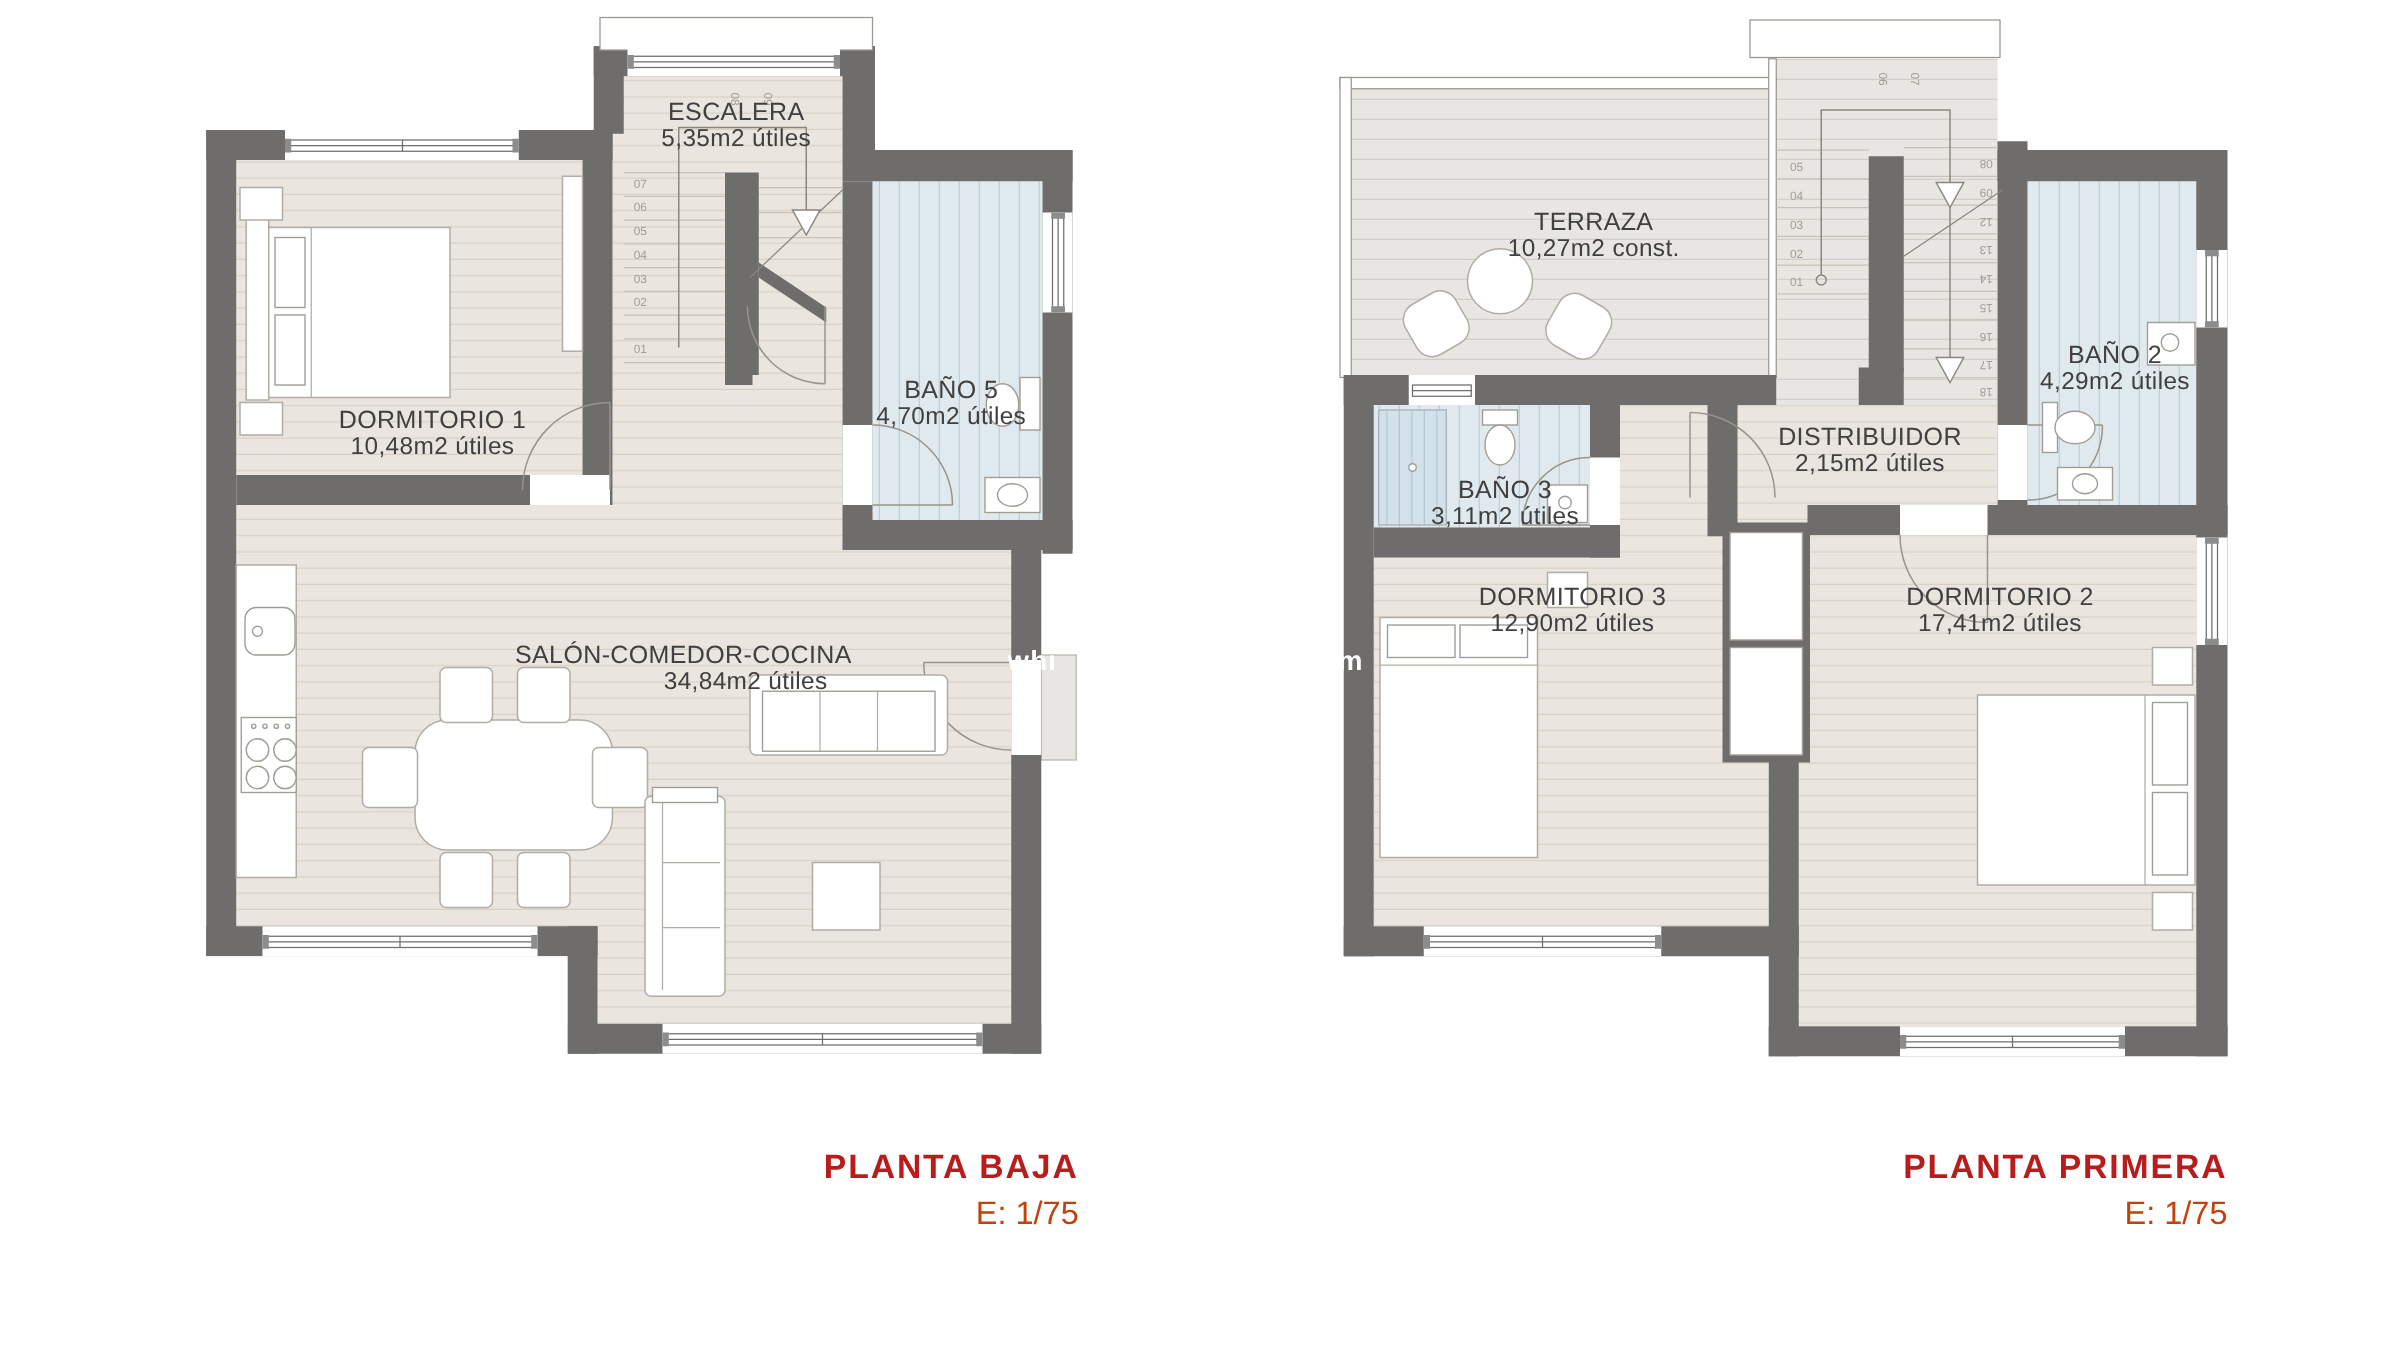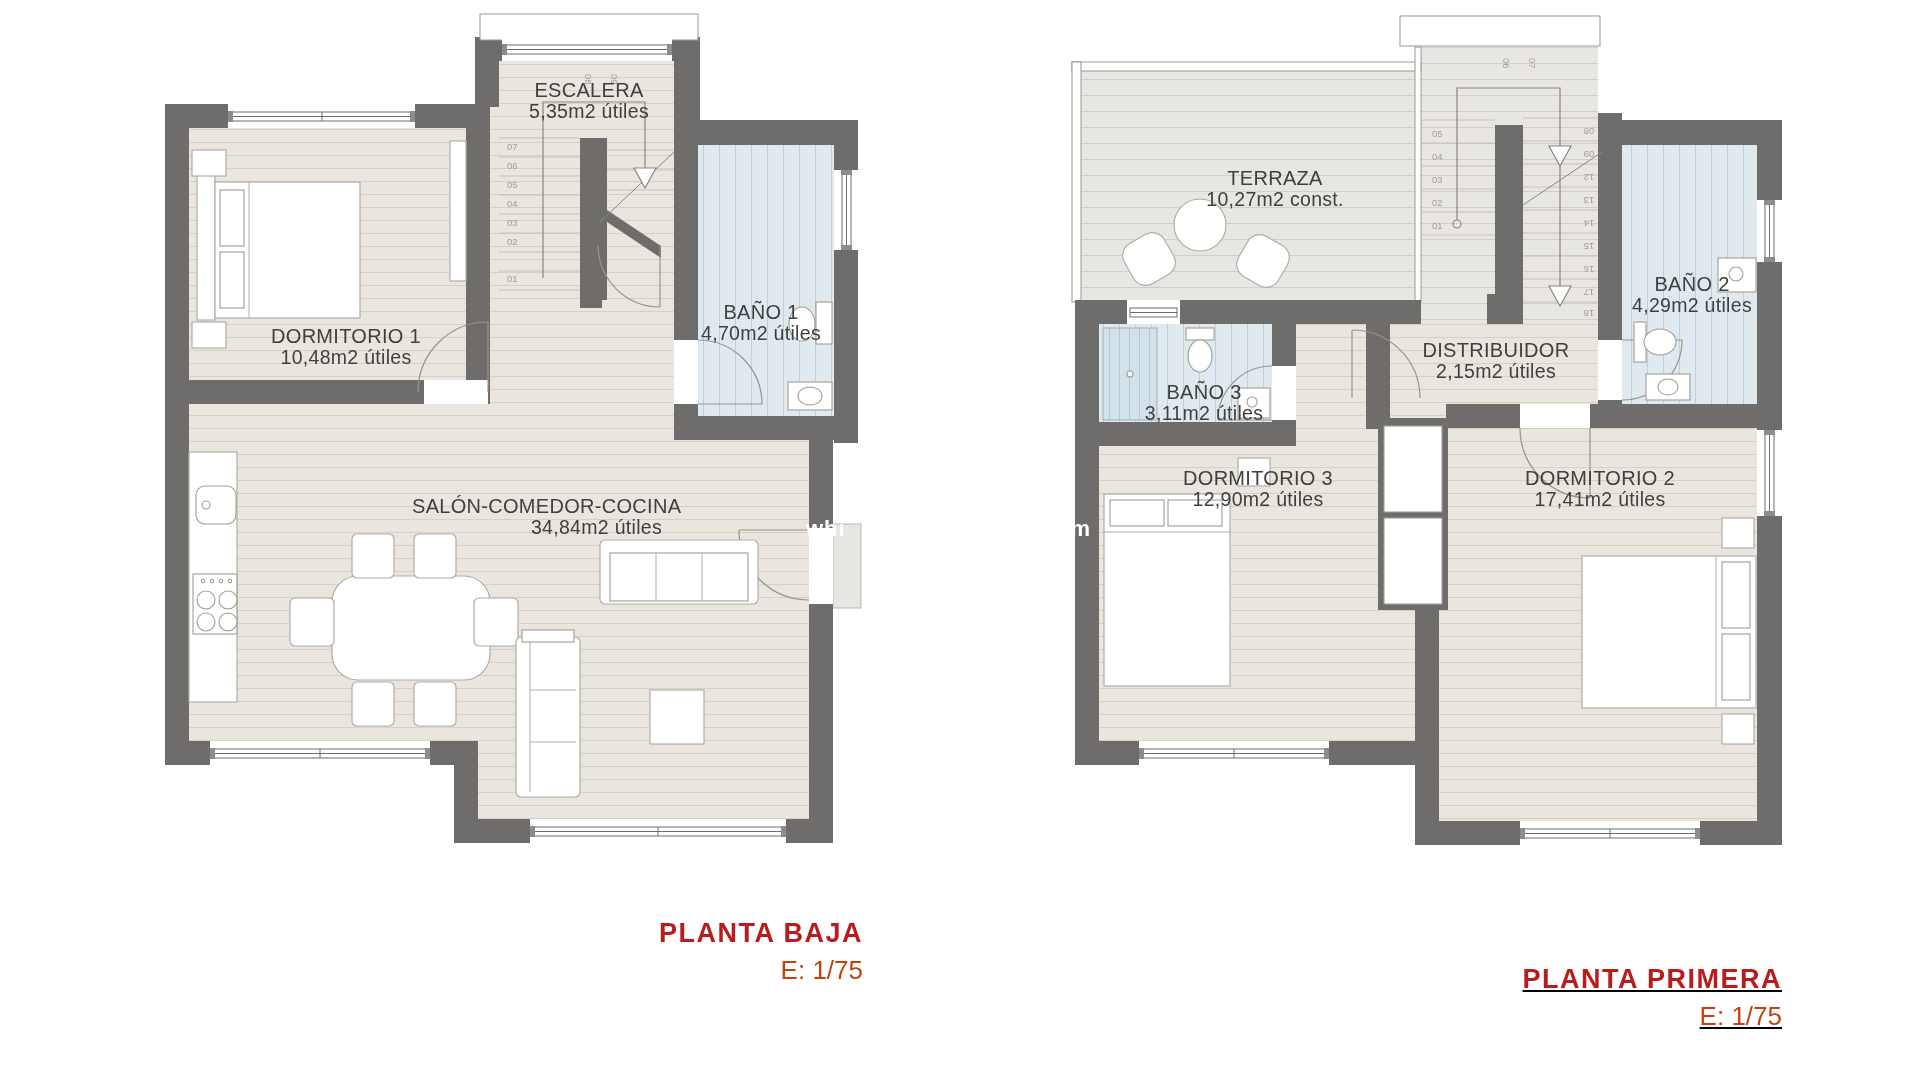--- a/index.html
+++ b/index.html
@@ -414,24 +414,24 @@
 
 <div class="room-label" style="left:496px;top:80px;width:186px;">
   <div class="rname">ESCALERA</div>
   <div class="rarea">5,35m2 útiles</div>
 </div>
 <div class="room-label" style="left:240px;top:326px;width:212px;">
   <div class="rname">DORMITORIO 1</div>
   <div class="rarea">10,48m2 útiles</div>
 </div>
 <div class="room-label" style="left:676px;top:302px;width:170px;">
-  <div class="rname">BAÑO 1</div>
+  <div class="rname">BAÑO 5</div>
   <div class="rarea">4,70m2 útiles</div>
 </div>
-<div class="room-label salon" style="left:412px;top:496px;width:250px;">
+<div class="room-label salon" style="left:412px;top:514px;width:250px;">
   <div class="rname">SALÓN-COMEDOR-COCINA</div>
   <div class="rarea">34,84m2 útiles</div>
 </div>
 <div class="room-label" style="left:1180px;top:168px;width:190px;">
   <div class="rname">TERRAZA</div>
   <div class="rarea">10,27m2 const.</div>
 </div>
 <div class="room-label" style="left:1608px;top:274px;width:168px;">
   <div class="rname">BAÑO 2</div>
   <div class="rarea">4,29m2 útiles</div>
@@ -450,19 +450,19 @@
 </div>
 <div class="room-label" style="left:1498px;top:468px;width:204px;">
   <div class="rname">DORMITORIO 2</div>
   <div class="rarea">17,41m2 útiles</div>
 </div>
 
 <div class="plan-caption" style="left:560px;top:918px;width:303px;">
   <div class="ptitle">PLANTA BAJA</div>
   <div class="pscale">E: 1/75</div>
 </div>
-<div class="plan-caption" style="left:1478px;top:964px;width:304px;text-decoration:underline;">
+<div class="plan-caption" style="left:1478px;top:918px;width:304px;">
   <div class="ptitle">PLANTA PRIMERA</div>
   <div class="pscale">E: 1/75</div>
 </div>
 
 <div class="wm" style="left:806px;top:516px;">whi</div>
 <div class="wm" style="left:1056px;top:516px;">om</div>
 
 </body></html>

